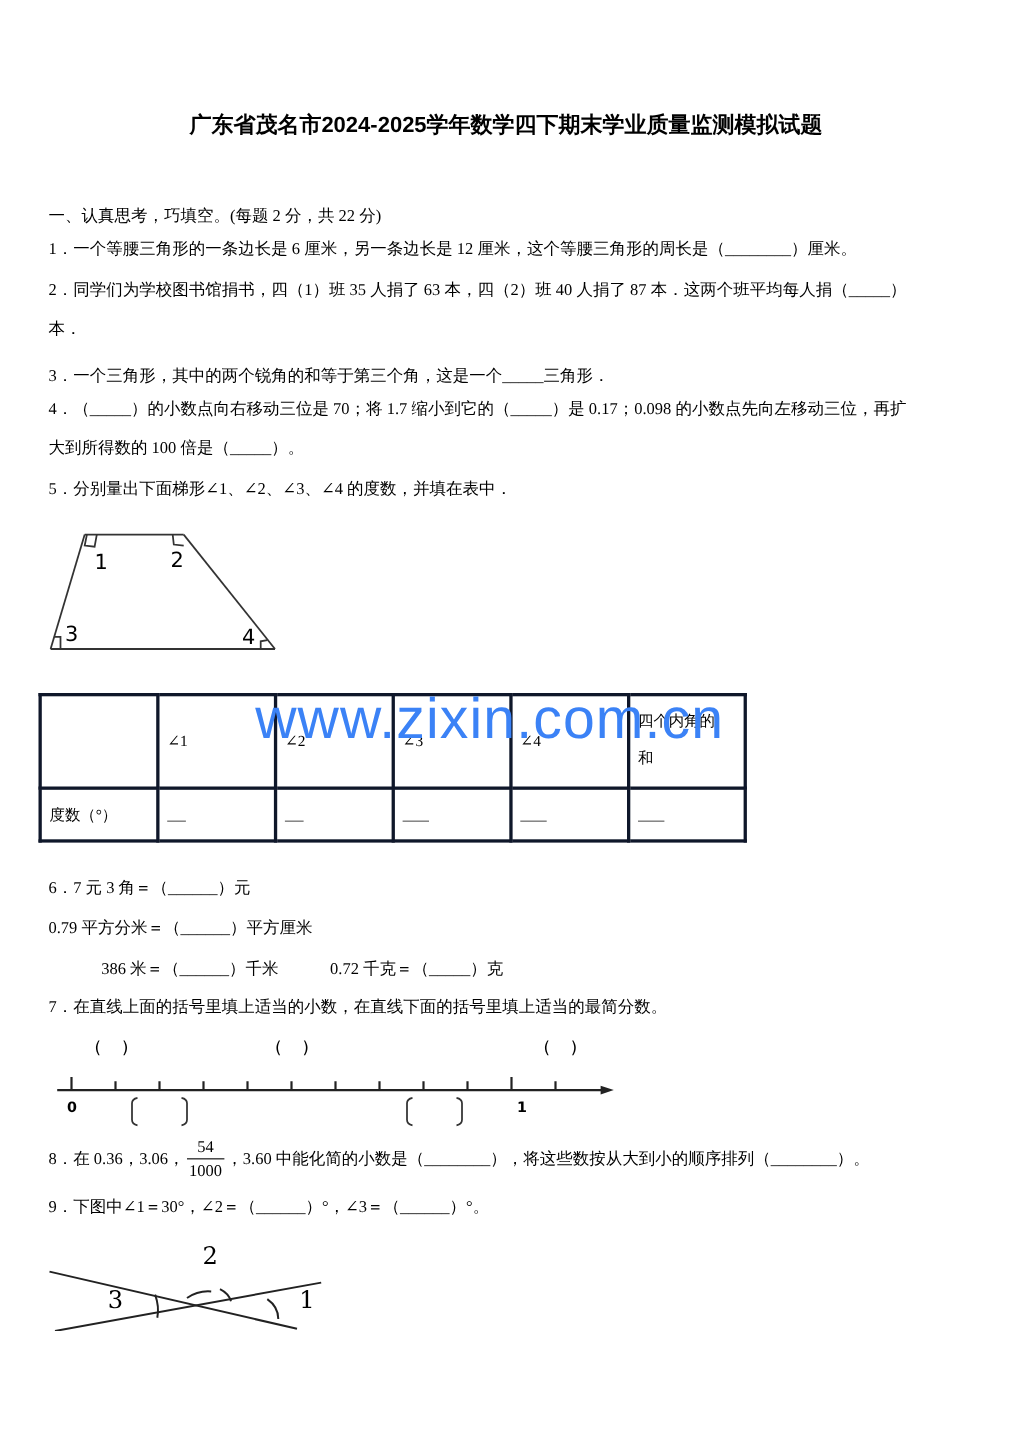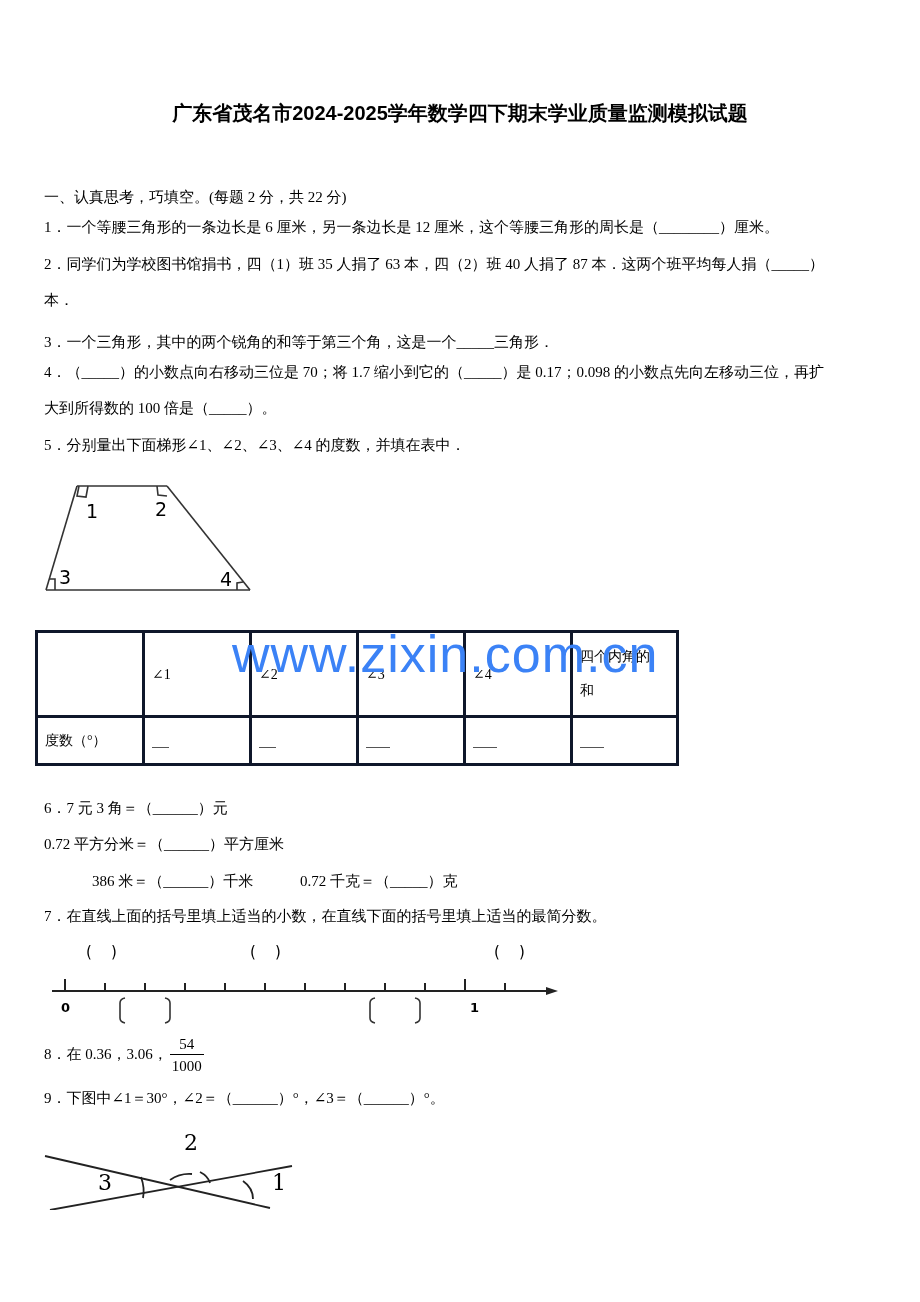--- a/index.html
+++ b/index.html
@@ -75,21 +75,21 @@
     <td><span class="dash" style="width:17px;"></span></td>
     <td><span class="dash" style="width:24px;"></span></td>
     <td><span class="dash" style="width:24px;"></span></td>
     <td><span class="dash" style="width:24px;"></span></td>
   </tr>
 </tbody>
   </table>
 <div class="watermark">www.zixin.com.cn</div>
 
 <div class="line" style="top:798px;"><span class="b">6．7 元 3 角＝（______）元</span></div>
-<div class="line" style="top:834px;"><span>0.72 平方分米＝（______）平方厘米</span></div>
+<div class="line" style="top:834px;"><span>0.79 平方分米＝（______）平方厘米</span></div>
 <div class="line" style="top:871px;margin-left:48px;">386 米＝（______）千米</div>
 <div class="line" style="top:871px; left:300px;">0.72 千克＝（_____）克</div>
 
 <div class="line" style="top:906px;">7．在直线上面的括号里填上适当的小数，在直线下面的括号里填上适当的最简分数。</div>
 
 <svg class="figure" style="left:48px; top:938px;" width="520" height="92" viewBox="0 0 520 92">
   <g stroke="#222" stroke-width="2" fill="none">
     <line x1="4" y1="53" x2="500" y2="53"></line>
     <line x1="17" y1="41" x2="17" y2="53"></line>
     <line x1="57" y1="45" x2="57" y2="53"></line>
@@ -113,21 +113,21 @@
     <path d="M367,60 Q372,61 372,65 L372,80 Q372,84 367,85"></path>
   </g>
 </svg>
 <div class="figure" style="left:86px; top:943px; font-size:15px; font-family:'DejaVu Sans',sans-serif; white-space:pre;">(    )</div>
 <div class="figure" style="left:250px; top:943px; font-size:15px; font-family:'DejaVu Sans',sans-serif; white-space:pre;">(    )</div>
 <div class="figure" style="left:494px; top:943px; font-size:15px; font-family:'DejaVu Sans',sans-serif; white-space:pre;">(    )</div>
 <div class="figure" style="left:61px; top:1000px; font-size:13px; font-weight:bold; font-family:'DejaVu Sans',sans-serif;">0</div>
 <div class="figure" style="left:470px; top:1000px; font-size:13px; font-weight:bold; font-family:'DejaVu Sans',sans-serif;">1</div>
 
 <div class="line" style="top:1032px; line-height:44px;">
-  <span>8．在 0.36，3.06，</span><span class="frac"><span class="num">54</span><span class="den">1000</span></span>
+  <span>8．在 0.36，3.06，</span><span class="frac"><span class="num">54</span><span class="den">1000</span></span><span>，3.60 中能化简的小数是（________），将这些数按从大到小的顺序排列（________）。</span>
 </div>
 
 <div class="line" style="top:1088px;">9．下图中∠1＝30°，∠2＝（______）°，∠3＝（______）°。</div>
 
 <svg class="figure" style="left:40px; top:1140px;" width="260" height="70" viewBox="0 0 260 70">
   <g stroke="#222" stroke-width="1.8" fill="none">
     <line x1="5" y1="16" x2="230" y2="68"></line>
     <line x1="10" y1="70" x2="252" y2="26"></line>
     <path d="M101,37 Q105,48 103,58"></path>
     <path d="M130,40 Q140,33 152,34"></path>

